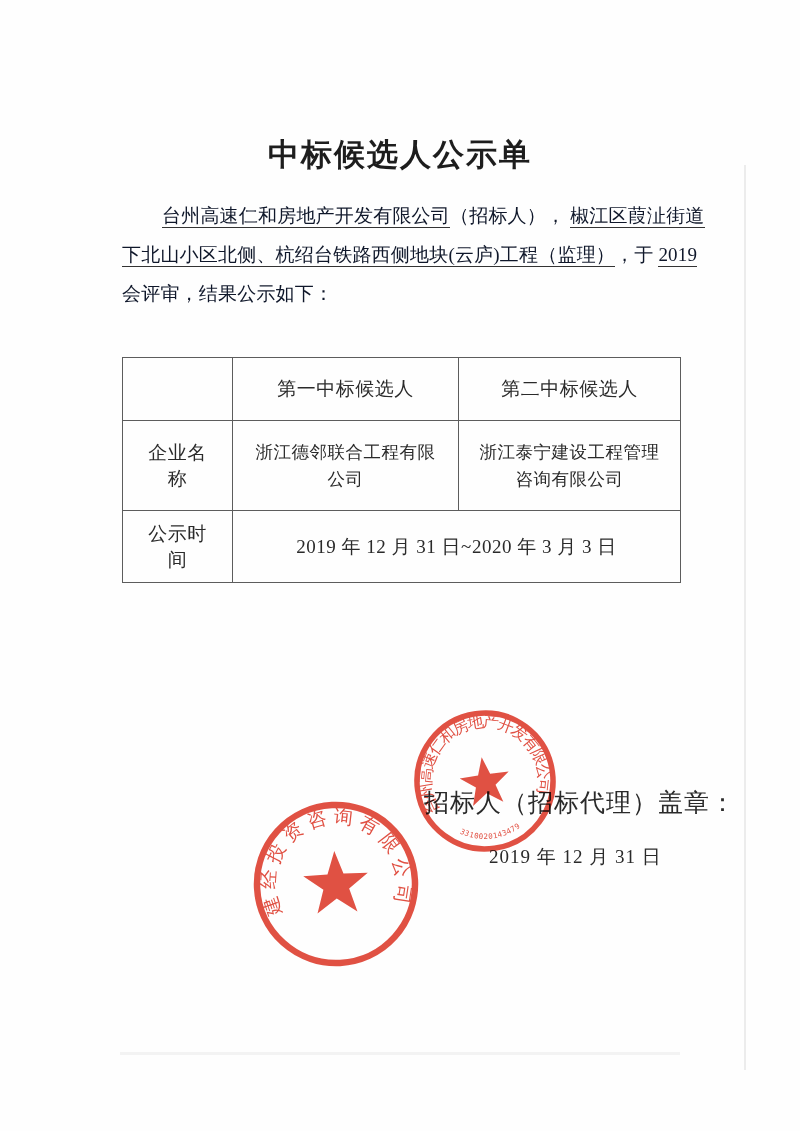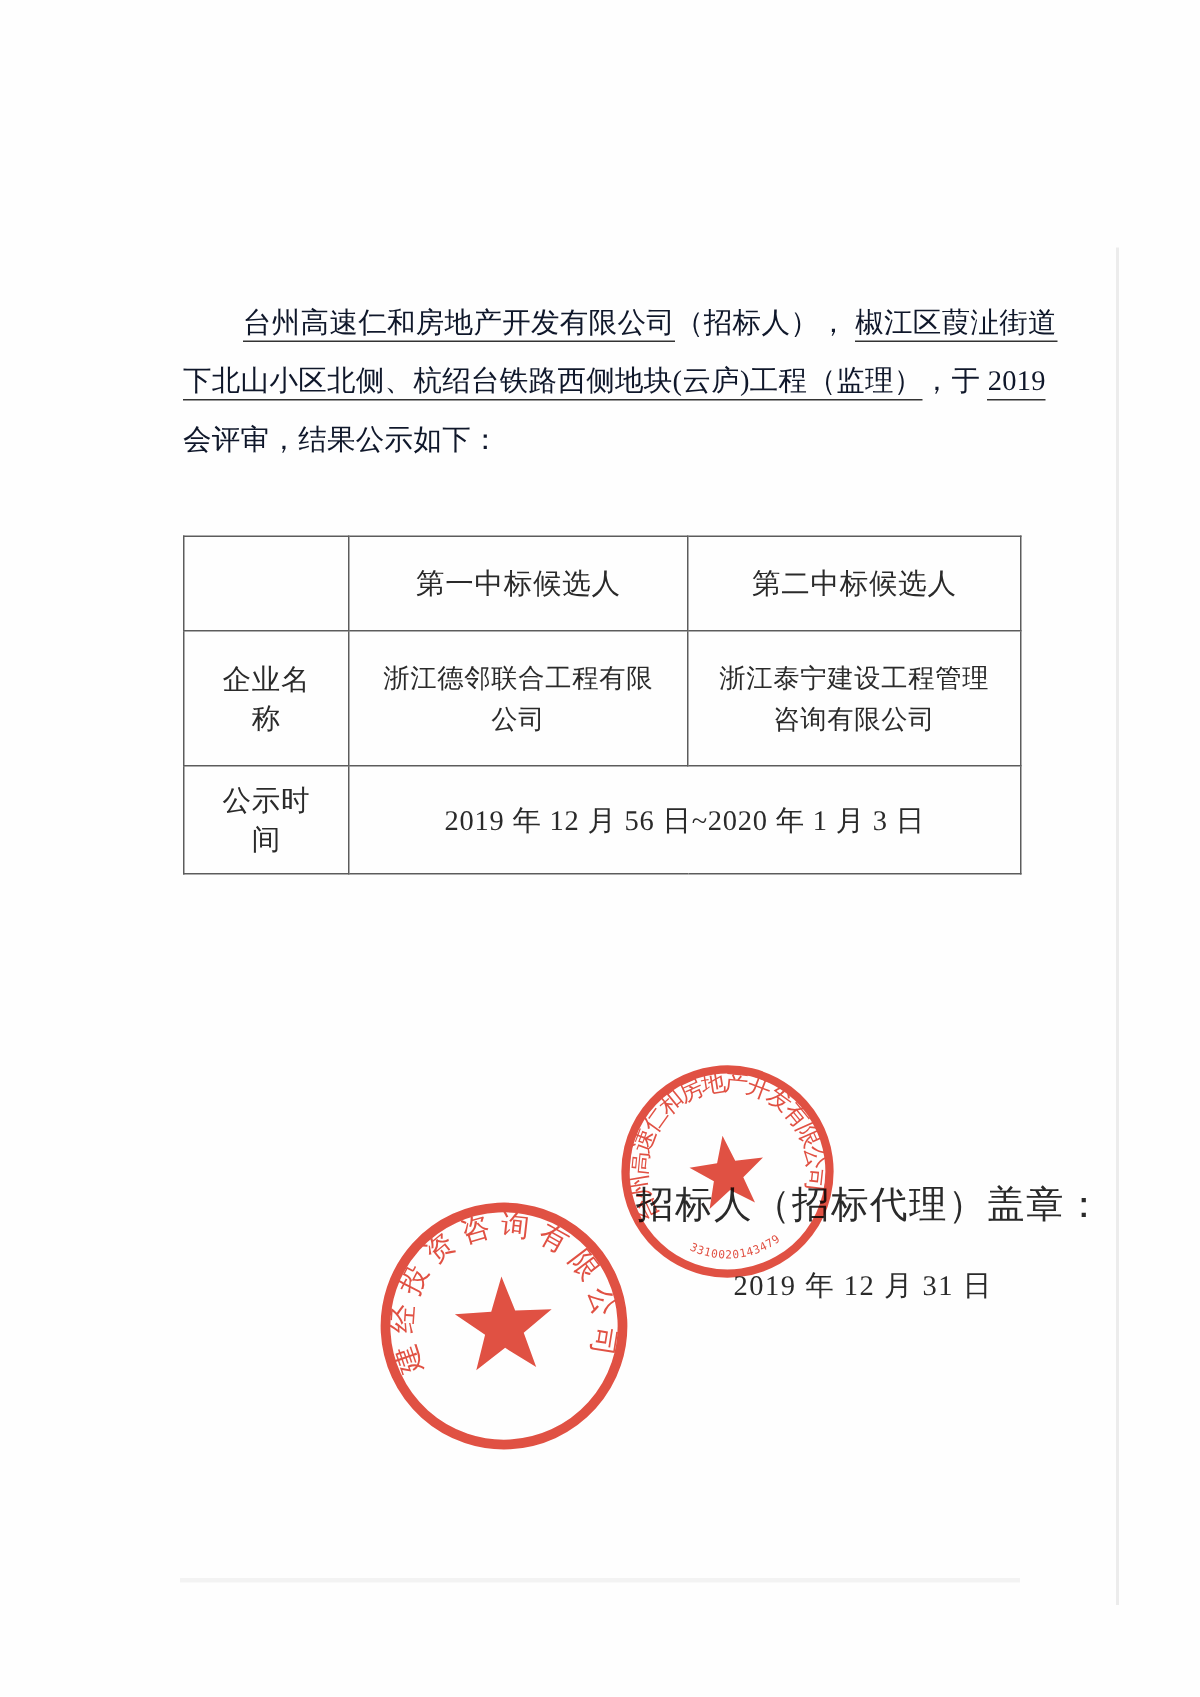--- a/index.html
+++ b/index.html
@@ -41,20 +41,21 @@
   .stamp-buyer{top:706px;left:410px;}
   .stamp-agency{top:797px;left:249px;}
   .edge-line{position:absolute;top:165px;left:744px;width:2px;height:905px;background:#ececec;}
   .bottom-smudge{position:absolute;top:1052px;left:120px;width:560px;height:3px;background:#f3f3f3;}
 </style>
 </head>
 <body>
 
 <div class="page">
 
+  <div class="doc-title">中标候选人公示单</div>
 
   <div class="paragraph">
       <div class="para-line indent"><span class="u">台州高速仁和房地产开发有限公司</span><span>（招标人）， </span><span class="u">椒江区葭沚街道</span></div>
       <div class="para-line"><span class="u">下北山小区北侧、杭绍台铁路西侧地块(云庐)工程（监理）</span><span>，于 </span><span class="u">2019</span></div>
       <div class="para-line"><span>会评审，结果公示如下：</span></div>
     </div>
 
   <table class="notice">
     <colgroup>
         <col class="c0">
@@ -67,21 +68,21 @@
       <td>第一中标候选人</td>
       <td>第二中标候选人</td>
     </tr>
     <tr class="r-name">
       <td>企业名称</td>
       <td class="cell-company">浙江德邻联合工程有限公司</td>
       <td class="cell-company">浙江泰宁建设工程管理咨询有限公司</td>
     </tr>
     <tr class="r-period">
       <td>公示时间</td>
-      <td colspan="2">2019 年 12 月 56 日~2020 年 1 月 3 日</td>
+      <td colspan="2">2019 年 12 月 31 日~2020 年 3 月 3 日</td>
     </tr>
   </tbody>
     </table>
 
   <div class="footer-seal-line">招标人（招标代理）盖章：</div>
   <div class="footer-date">2019 年 12 月 31 日</div>
 
   <svg class="stamp stamp-buyer" width="150" height="150" viewBox="-75 -75 150 150">
     <g transform="rotate(-8)" fill="#dc2f1f" stroke="none">
       <circle r="68" fill="none" stroke="#dc2f1f" stroke-width="5.5"></circle>

